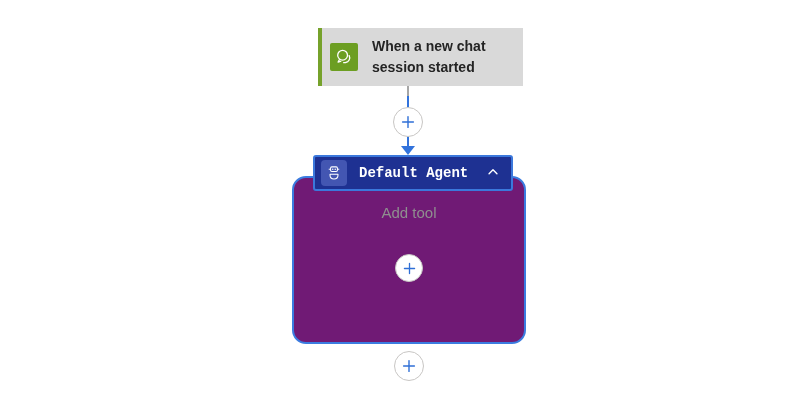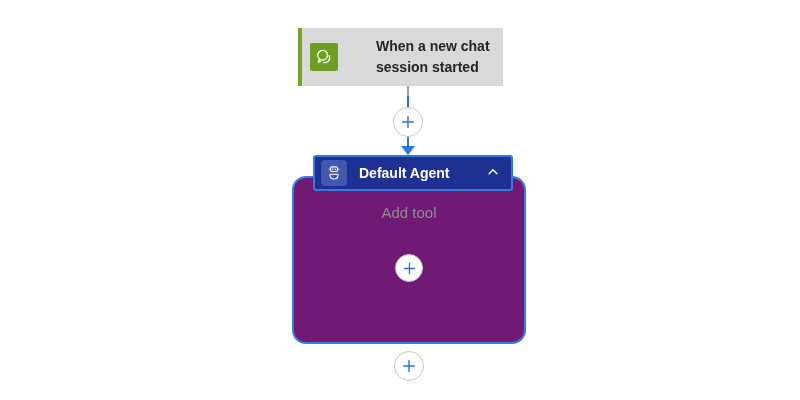--- a/index.html
+++ b/index.html
@@ -3,23 +3,23 @@
 <meta charset="utf-8">
 <style>
   html,body{margin:0;padding:0;background:#ffffff;}
   .canvas{
     position:relative;width:800px;height:400px;overflow:hidden;background:#ffffff;
     font-family:"Liberation Sans",sans-serif;
   }
 
   
   .trigger-card{
-    position:absolute;left:298px;top:28px;width:205px;height:58px;
+    position:absolute;left:318px;top:28px;width:205px;height:58px;
     background:#d9d9d9;border-left:4px solid #76a22b;
-    box-sizing:border-box;display:flex;align-items:center;cursor:pointer;gap:24px;
+    box-sizing:border-box;display:flex;align-items:center;cursor:pointer;
   }
   .trigger-icon{
     width:28px;height:28px;border-radius:2px;background:#6c9e22;
     margin-left:8px;flex:0 0 auto;display:flex;align-items:center;justify-content:center;
   }
   .trigger-title{
     margin-left:14px;max-width:150px;
     font-size:14px;font-weight:700;color:#242424;line-height:21px;
   }
 
@@ -59,21 +59,21 @@
     position:absolute;left:313px;top:155px;width:200px;height:36px;
     box-sizing:border-box;background:#1e3192;border:2px solid #3b78dc;border-radius:3px;
     display:flex;align-items:center;z-index:2;cursor:pointer;
   }
   .agent-icon-tile{
     width:26px;height:26px;border-radius:4px;background:#4356b2;
     margin-left:6px;flex:0 0 auto;display:flex;align-items:center;justify-content:center;
   }
   .agent-title{
     margin-left:12px;flex:1;color:#ffffff;font-size:14px;font-weight:700;
-    white-space:nowrap;overflow:hidden;
+    white-space:nowrap;overflow:hidden;font-family:Liberation Mono, monospace;
   }
   .chevron-btn{
     background:transparent;border:none;padding:0;margin-right:8px;cursor:pointer;
     width:20px;height:20px;display:flex;align-items:center;justify-content:center;flex:0 0 auto;
   }
 </style>
 </head>
 <body>
 
 <div class="canvas">

